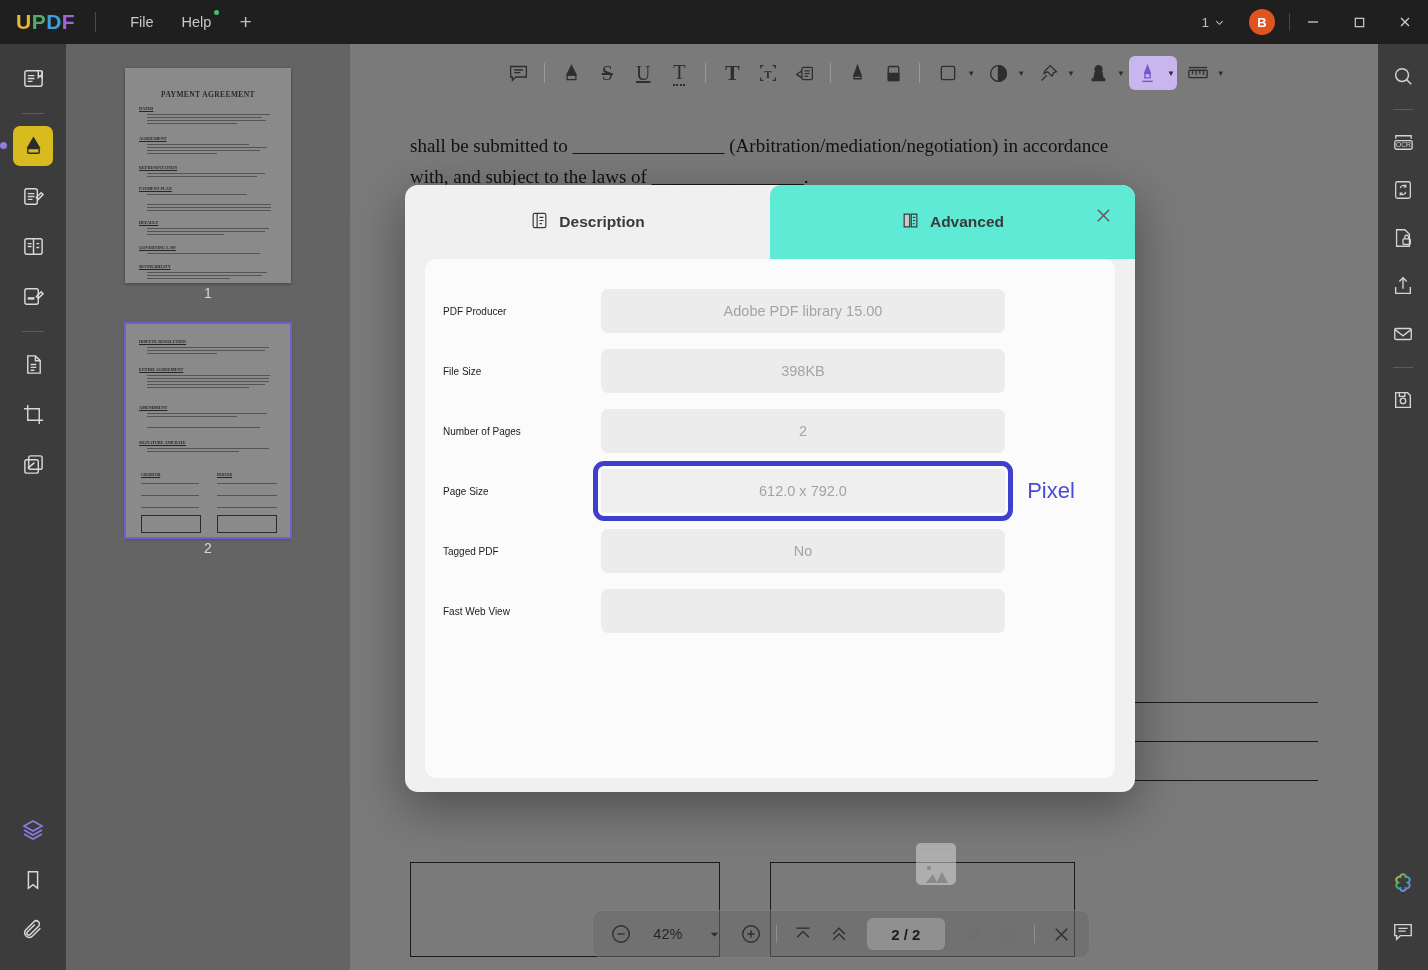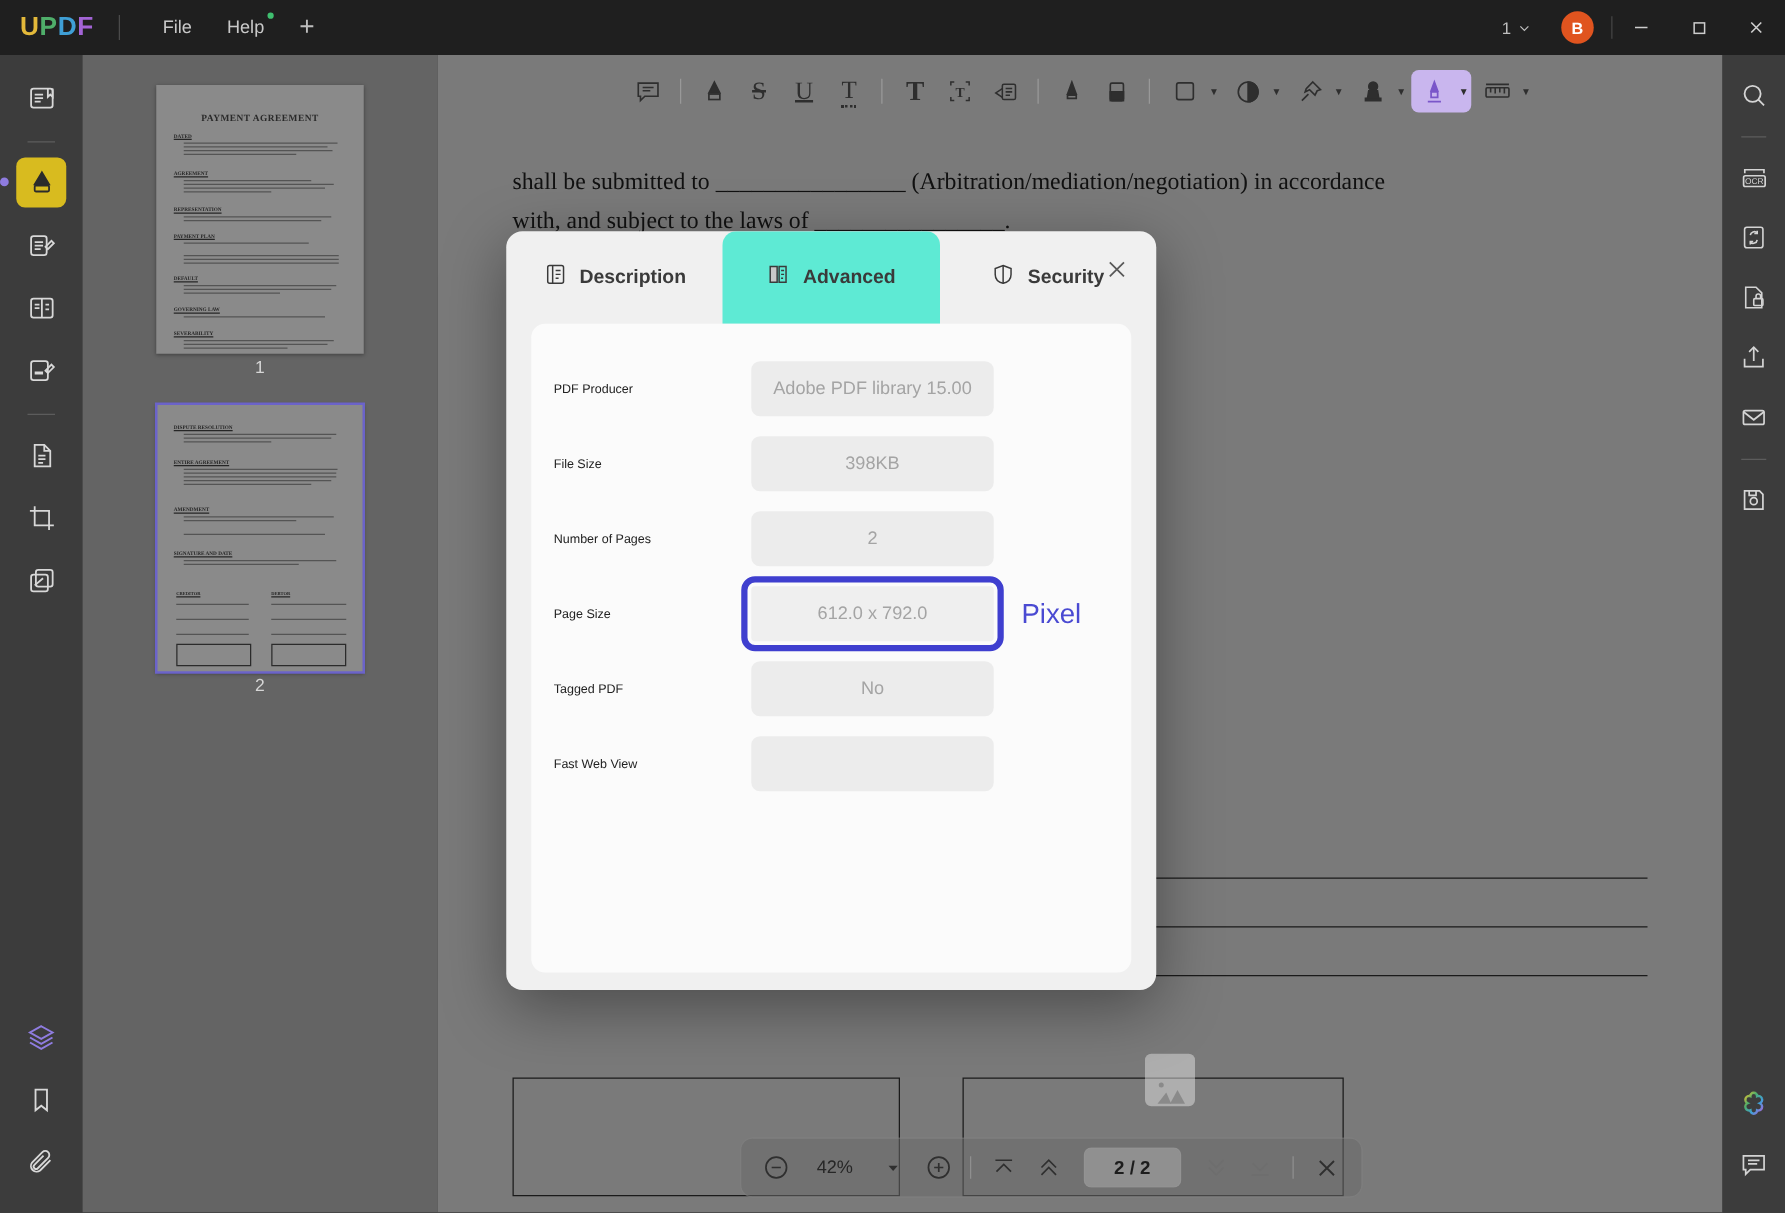--- a/index.html
+++ b/index.html
@@ -102,21 +102,21 @@
   .page h3 { font-size:20px; font-weight:bold; text-decoration:underline; margin:10px 0 14px; font-family:"Liberation Serif",serif;}
   .siglines { position:absolute; left:470px; right:60px; top:600px; }
   .sigline { height:1px; background:#1a1a1a; margin-bottom:38px; }
   .sigbox { position:absolute; border:1.5px solid #1a1a1a; height:95px; top:760px; }
   .imgph { position:absolute; width:40px; height:42px; border-radius:5px; background:rgba(225,225,225,.5);
            display:flex; align-items:flex-end; justify-content:center; }
 
   
   .scrim { position:absolute; inset:0; background:transparent; }
   .modal {
-    position:absolute; left:405px; top:185px; width:520px; height:607px;
+    position:absolute; left:405px; top:185px; width:730px; height:607px;
     background:#f0f0f0; border-radius:13px; box-shadow:0 14px 50px rgba(0,0,0,.38);
     overflow:hidden;
   }
   .tabs { display:flex; height:74px; }
   .tab {
     flex:1; display:flex; align-items:center; justify-content:center; gap:10px;
     font-size:15.5px; font-weight:bold; color:#3a3a3a; cursor:pointer;
   }
   .tab.sel { background:#5eead4; border-radius:11px 11px 0 0; }
   .modal-close { position:absolute; right:18px; top:16px; width:28px; height:28px;
@@ -573,29 +573,20 @@
       <div class="tab sel">
         <span>
           <svg width="19" height="19" viewBox="0 0 24 24" fill="none" stroke="#3a3a3a" stroke-width="1.5">
             <path d="M4 4h7v16H4z" fill="#c9c9c9"></path>
               <path d="M13 4h7v16h-7z"></path>
               <path d="M15 8h3M15 12h3M15 16h2"></path>
             </svg>
         </span>
         <span>Advanced</span>
       </div>
-      <div class="tab">
-        <span>
-          <svg width="19" height="19" viewBox="0 0 24 24" fill="none" stroke="#3a3a3a" stroke-width="1.5">
-            <path d="M12 3 L20 6 v6 c0 5-4 8-8 9 -4-1-8-4-8-9 V6z"></path>
-              <path d="M12 3 v18"></path>
-            </svg>
-        </span>
-        <span>Security</span>
-      </div>
     </div>
     <div class="modal-close">
       <svg width="17" height="17" viewBox="0 0 18 18" stroke="#5a5a5a" stroke-width="1.5">
           <path d="M3 3l12 12M15 3L3 15"></path>
         </svg>
     </div>
 
     <div class="panel">
       <div class="row">
         <div class="rlabel">PDF Producer</div>

